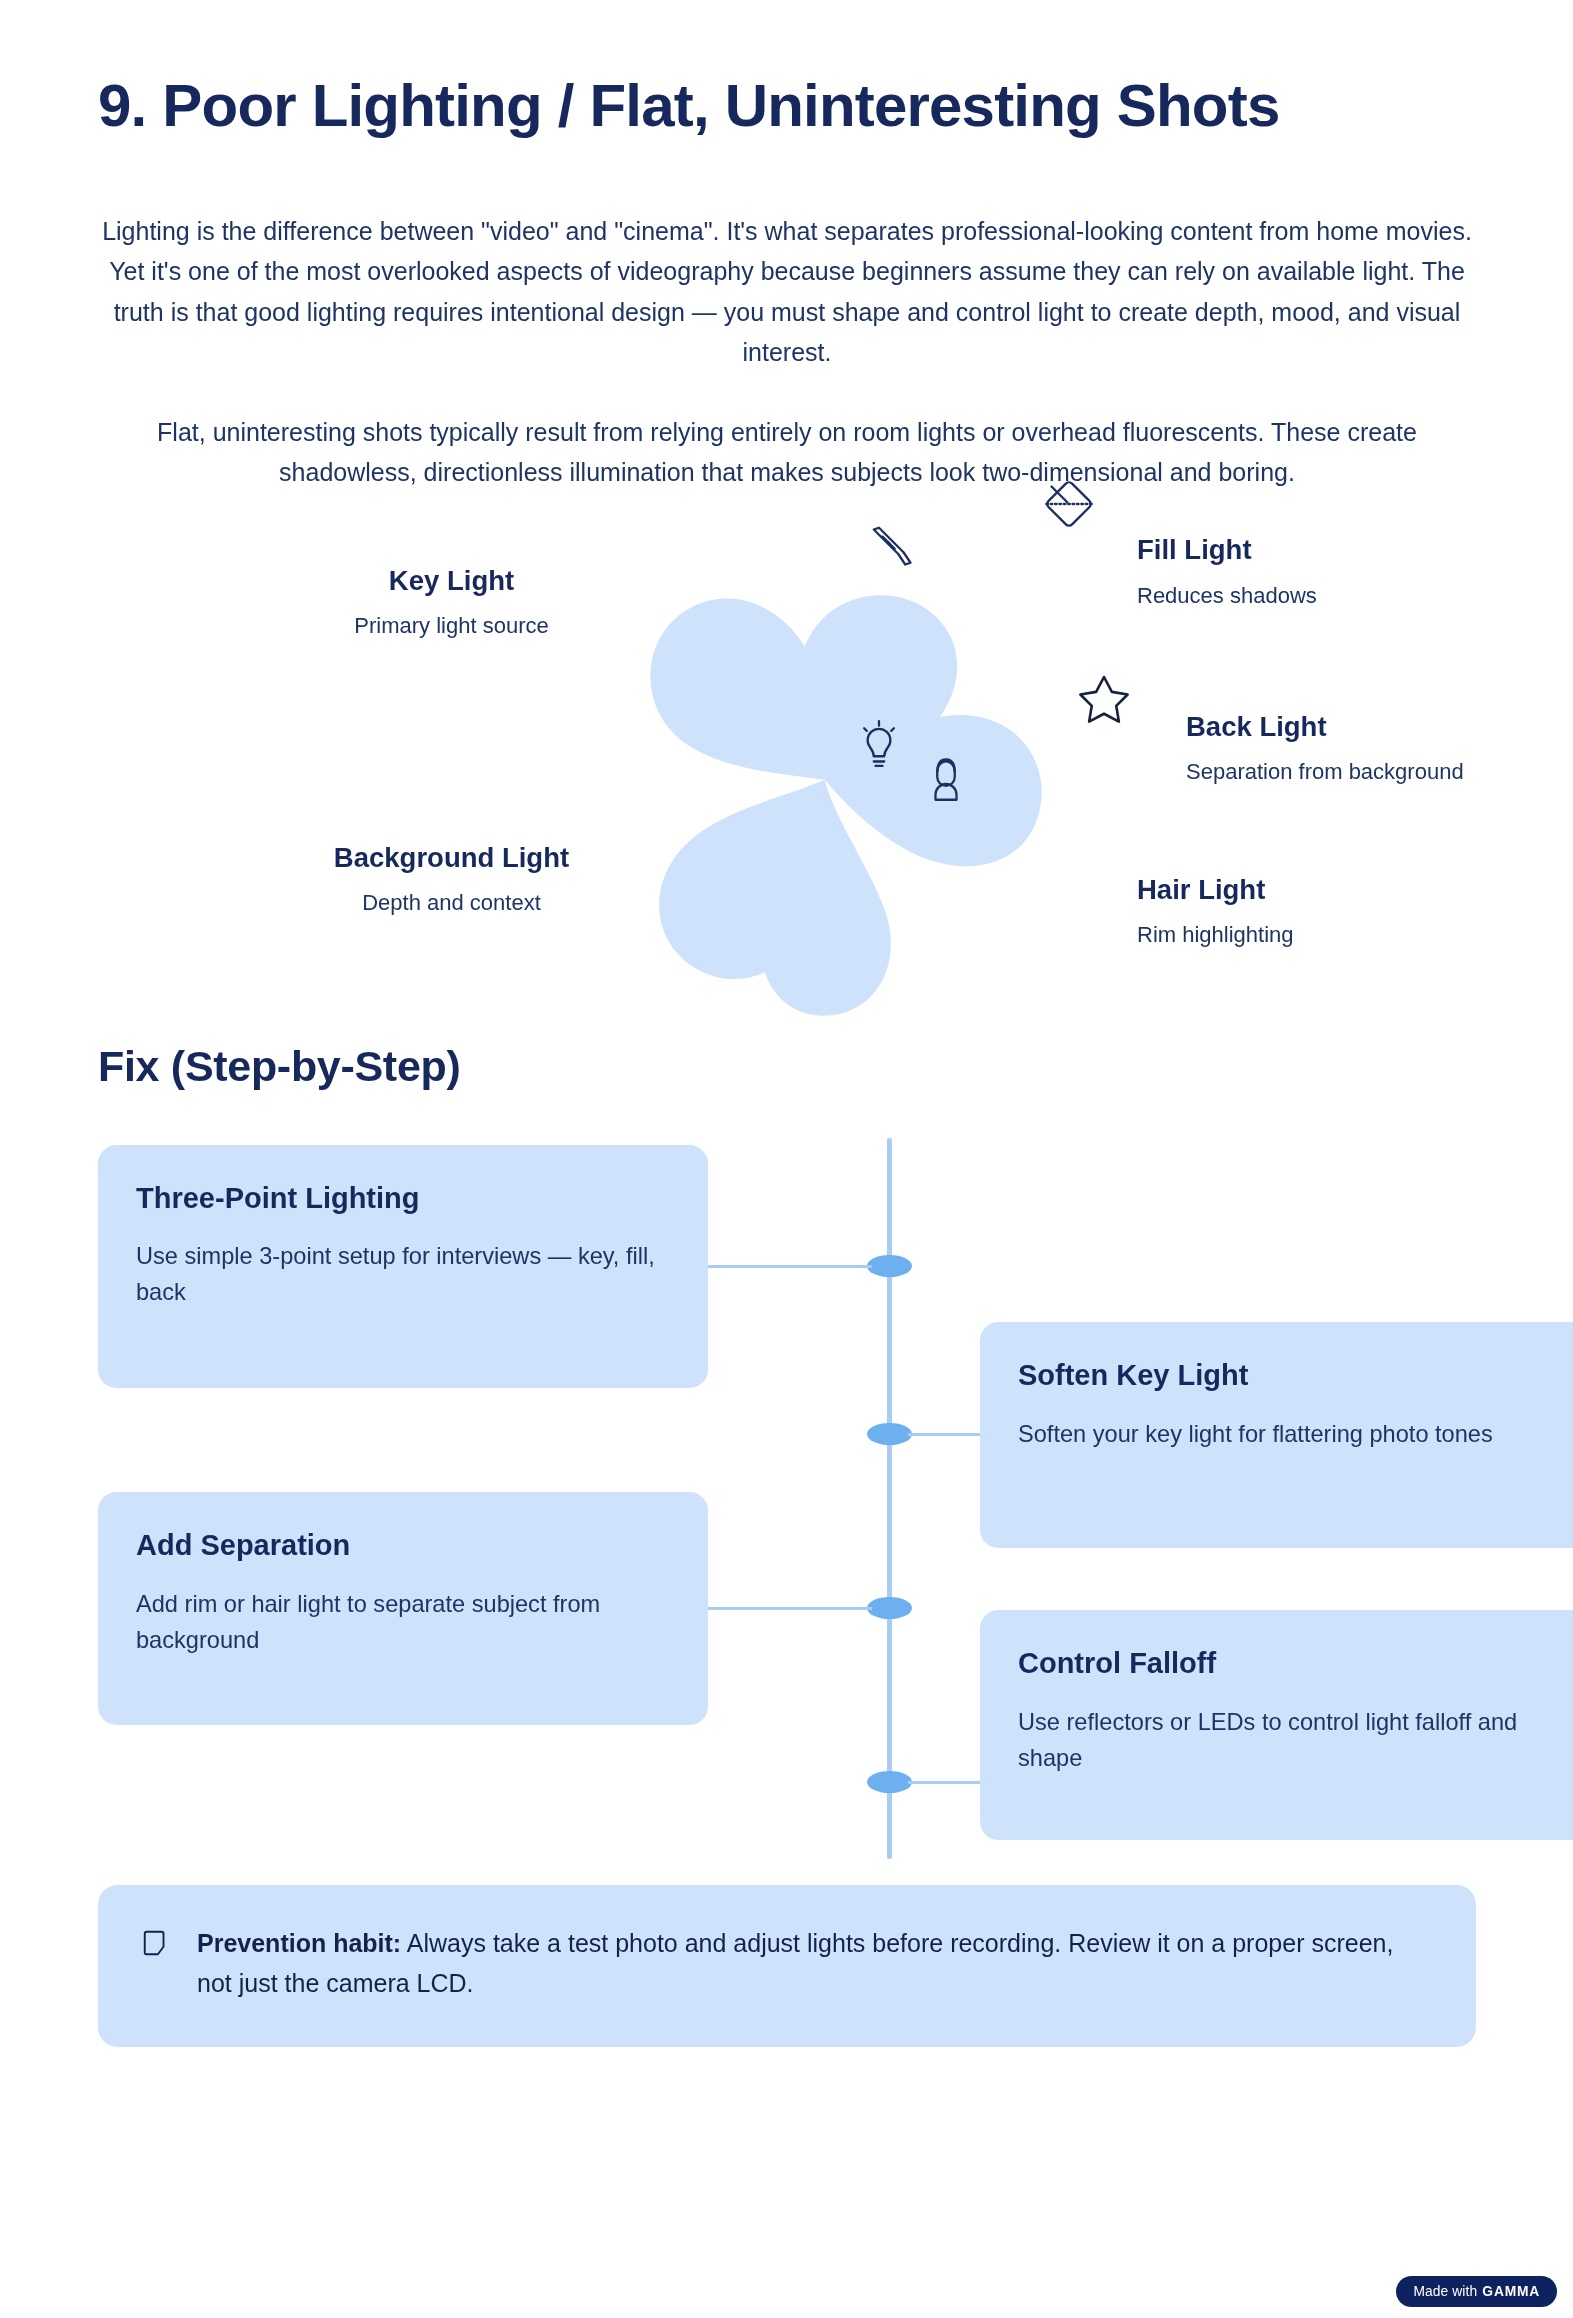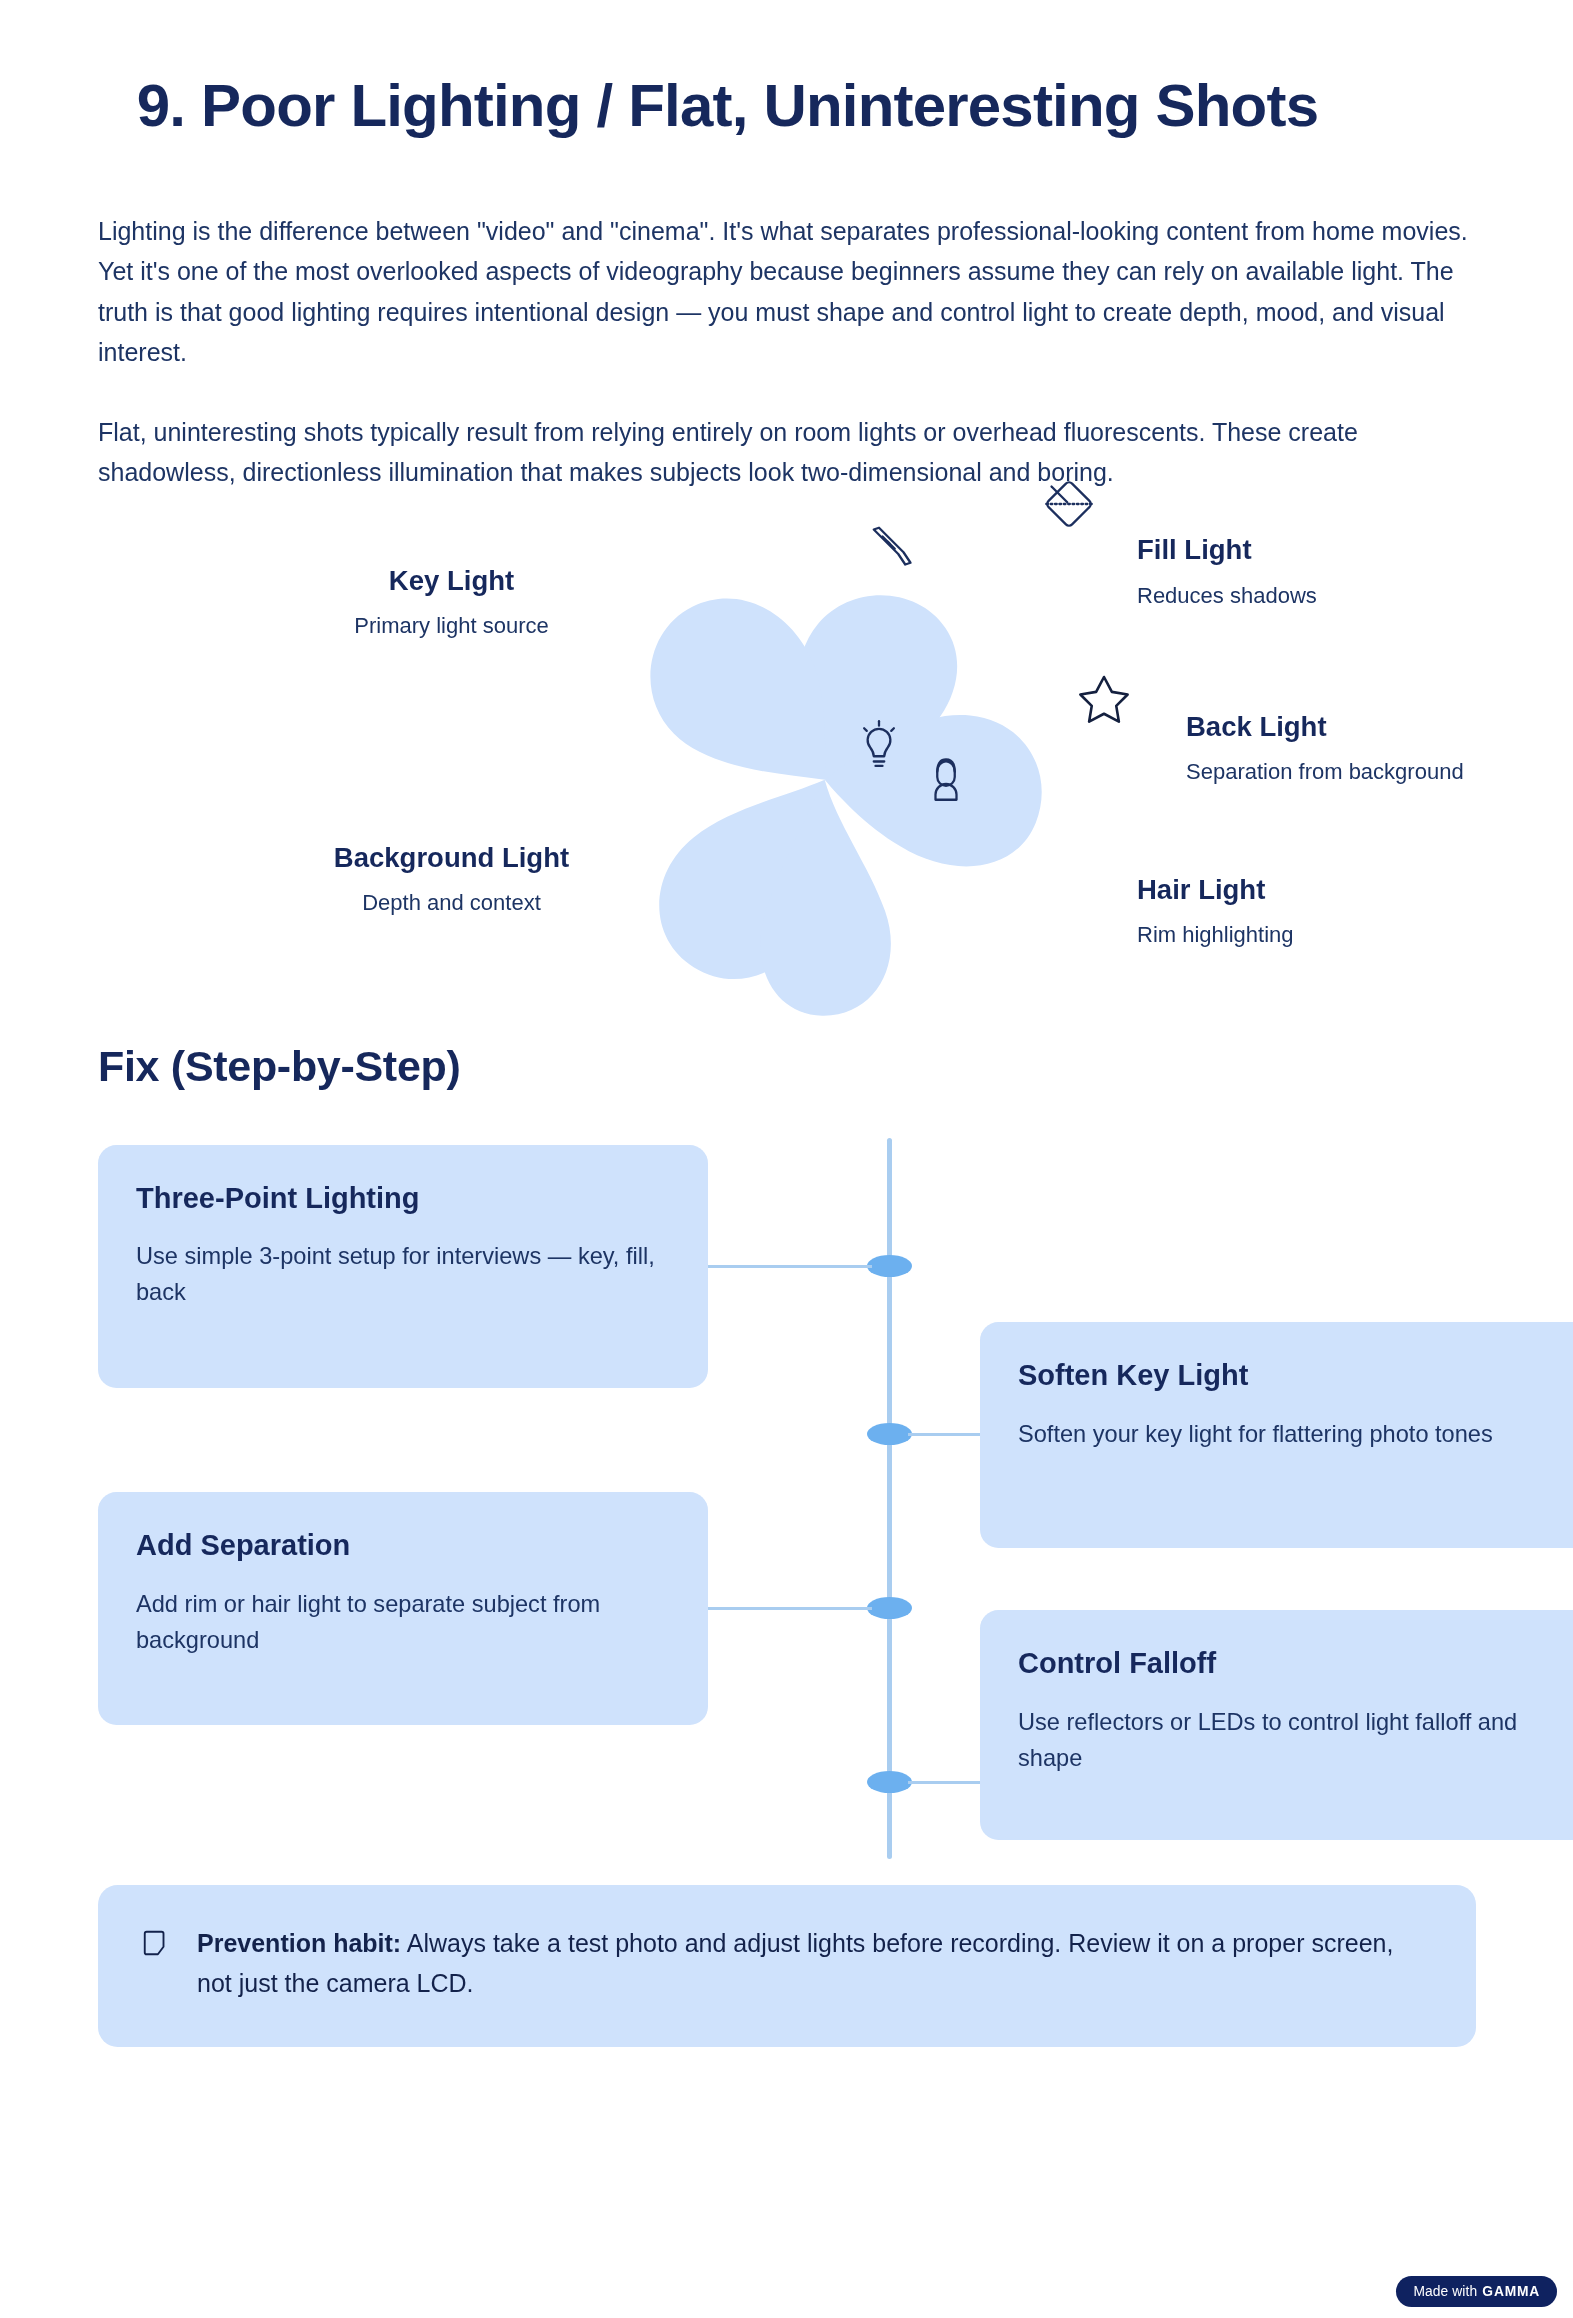--- a/index.html
+++ b/index.html
@@ -25,31 +25,31 @@
   
   .title {
     margin: 0;
     padding-top: 71px;
     font-size: 60px;
     line-height: 1.16;
     font-weight: 700;
     letter-spacing: -0.8px;
     color: #16285c;
     max-width: 1259px;
-    text-align: center;
   }
 
   
   .para {
     margin: 0;
     font-size: 25px;
     line-height: 1.62;
     color: #1d3464;
     font-weight: 400;
     max-width: 1387px;
+    text-align: center;
   }
   .para-1 { margin-top: 70px; }
   .para-2 { margin-top: 39px; }
 
   
   .petal-section {
     position: relative;
     height: 505px;
     margin-top: 26px;
   }

